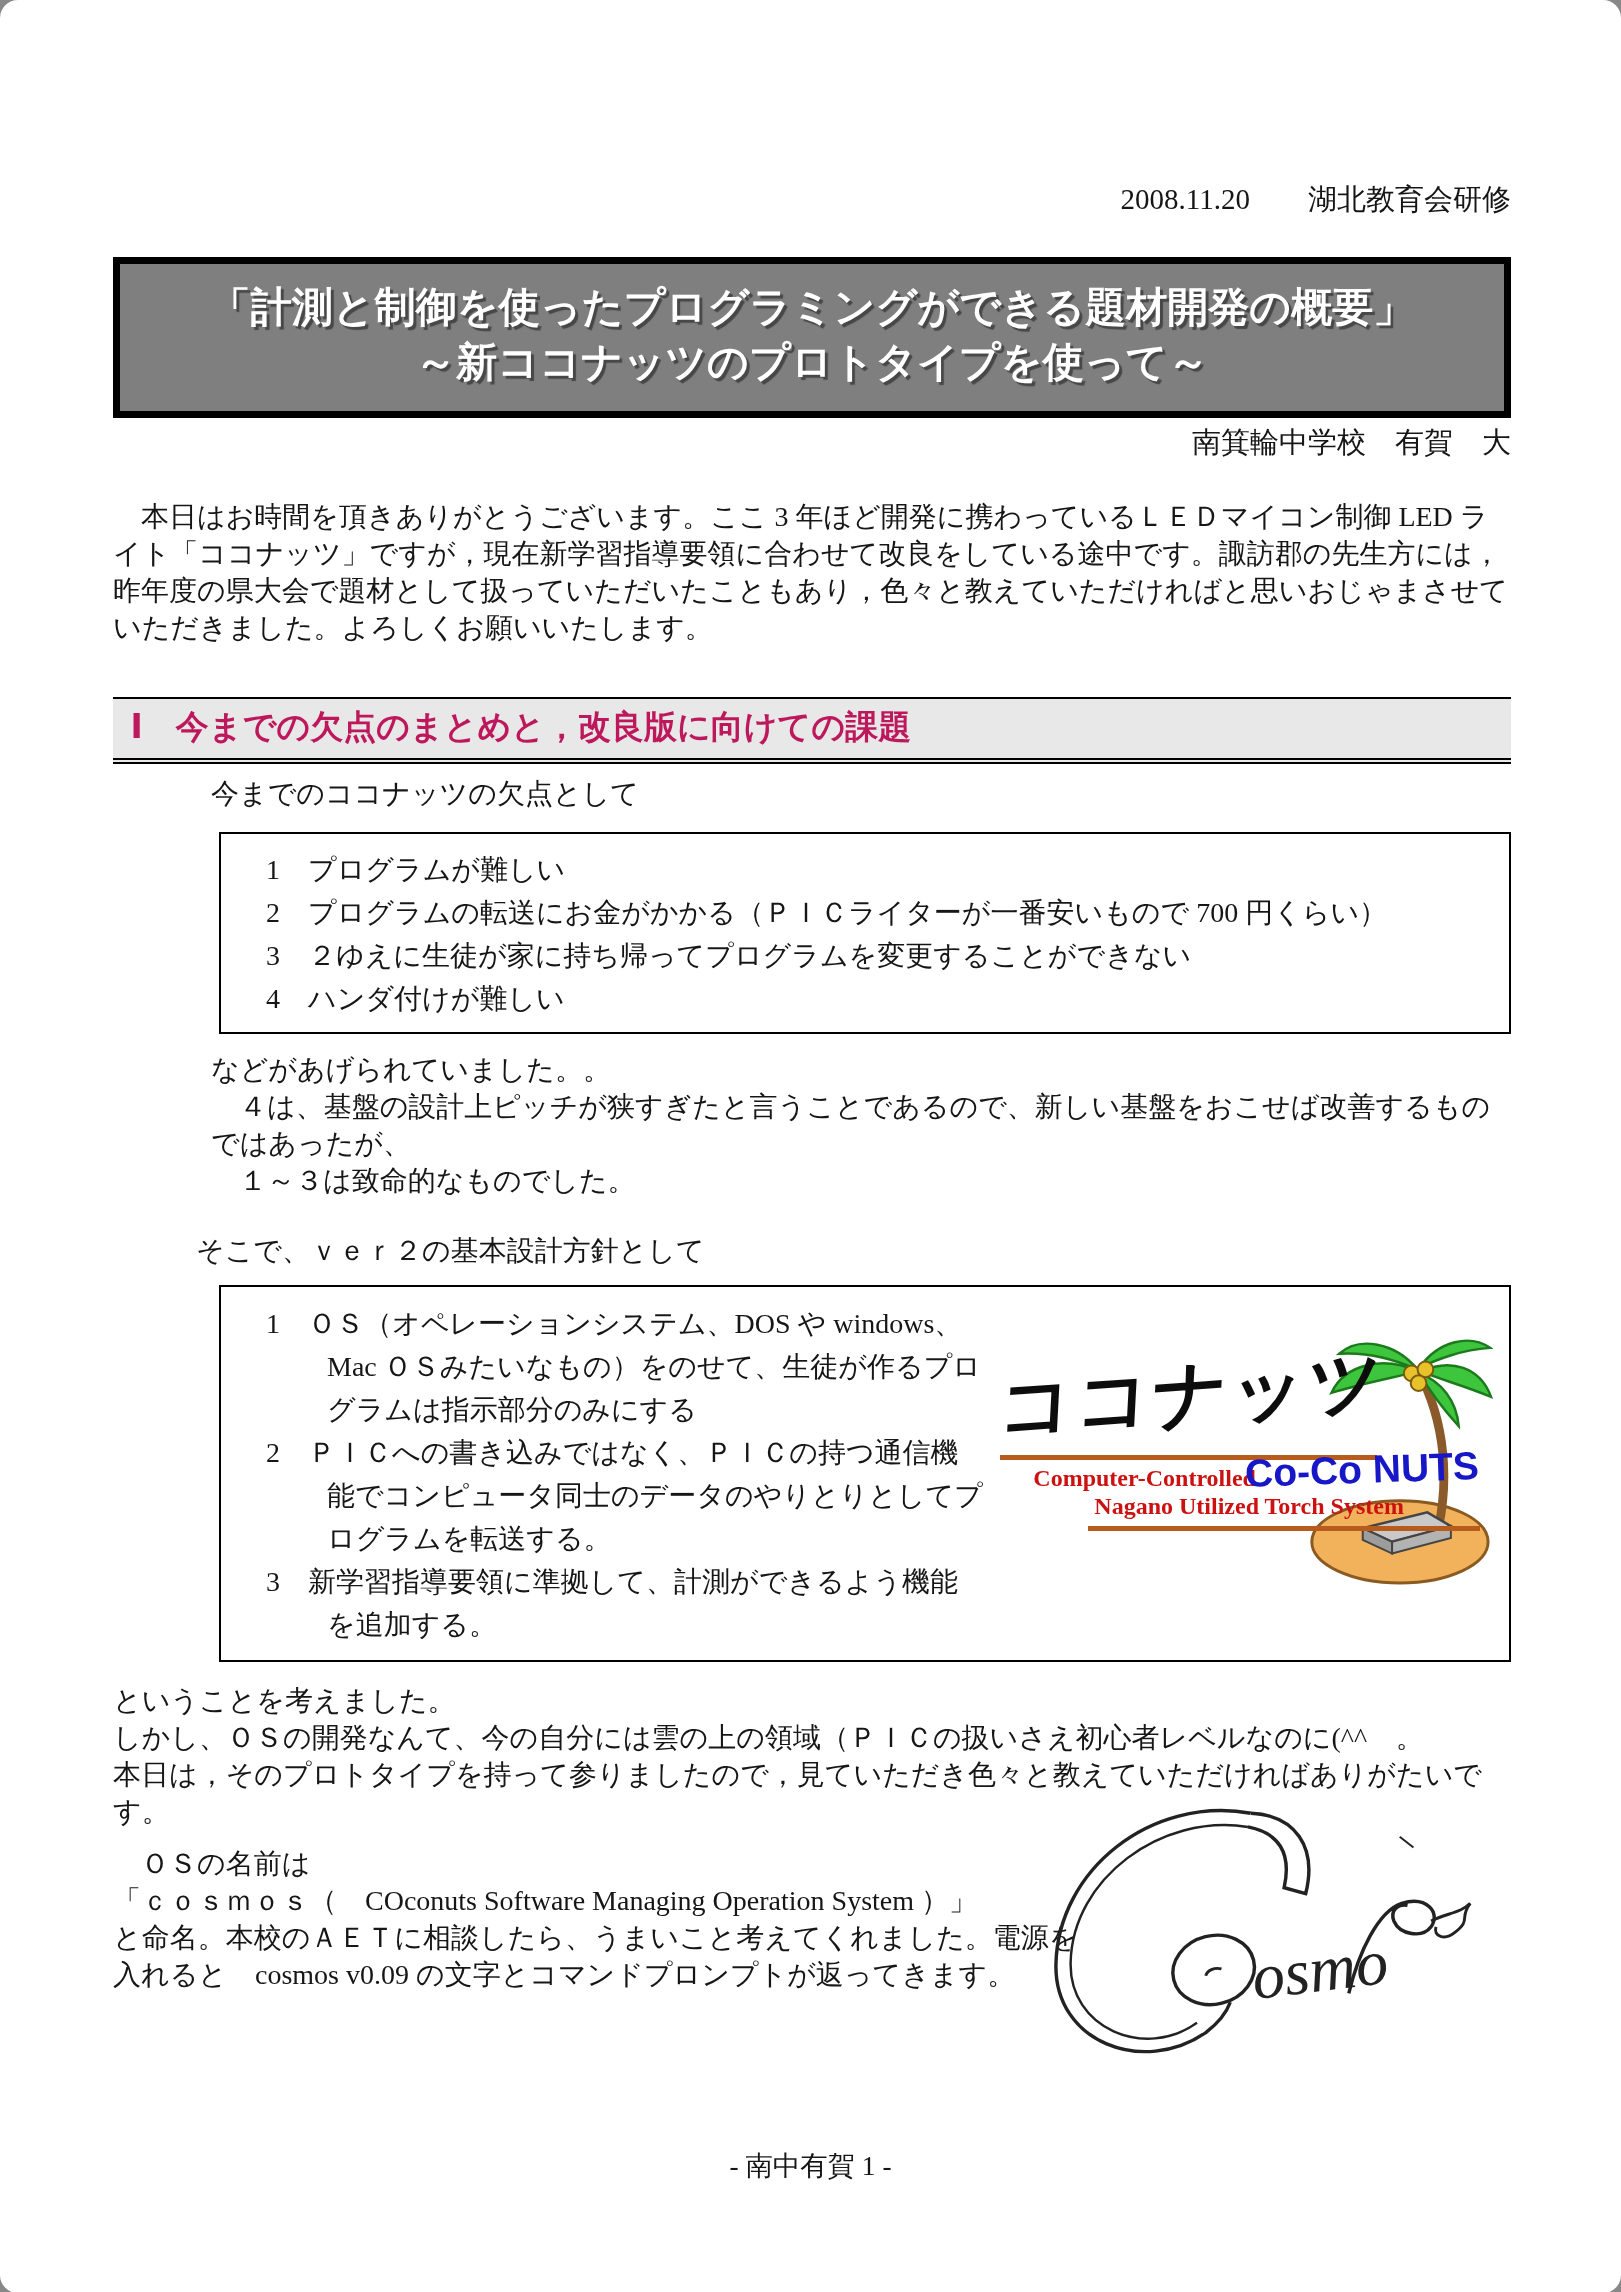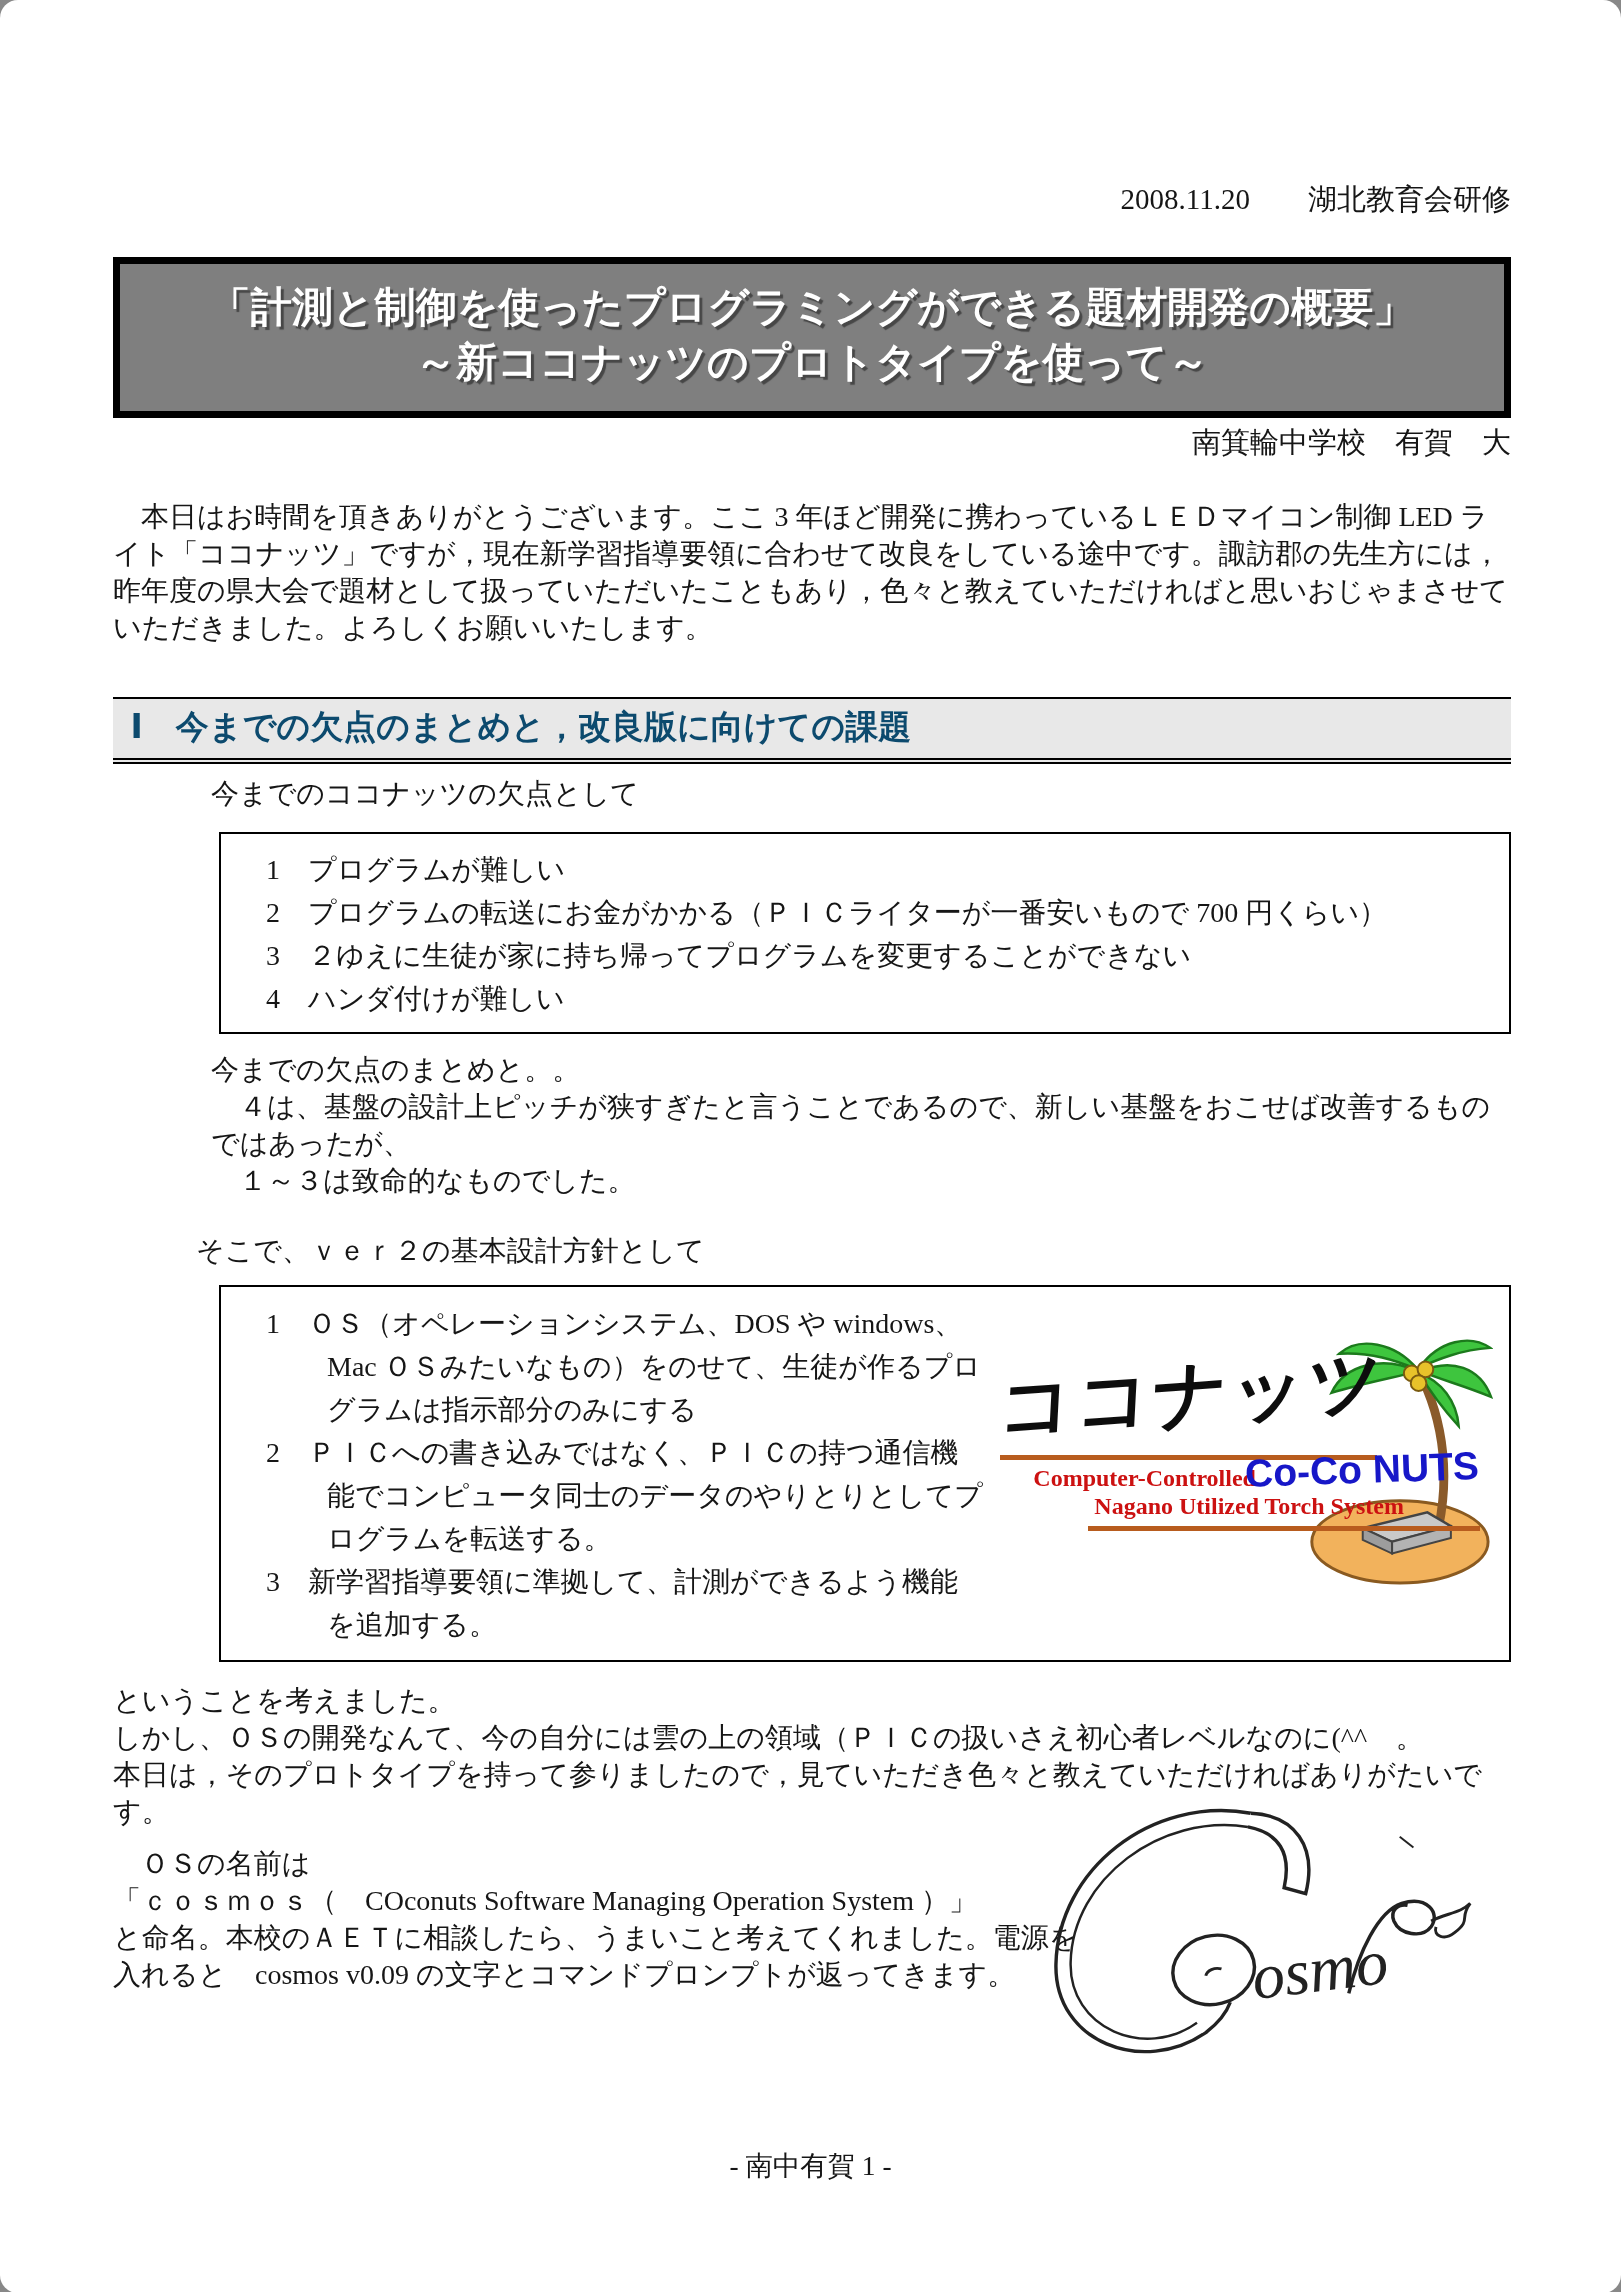--- a/index.html
+++ b/index.html
@@ -25,21 +25,21 @@
   }
   .author { margin-top:5.9px; text-align:right; font-size:29px; }
 
   .intro { margin-top:37px; }
 
   .sec-heading {
     margin-top:51px; background:#e8e8e8;
     border-top:2.9px solid #000; border-bottom:6.9px double #000;
     padding:5.9px 17.6px 9.8px;
     font-family:"Liberation Sans","DejaVu Sans",sans-serif;
-    font-weight:bold; font-size:33px; line-height:43px; color:#0c4a6e;
+    font-weight:bold; font-size:33px; line-height:43px; color:#be185d;
   }
   .lead { margin-top:11.8px; padding-left:98px; }
 
   .box { border:2px solid #000; margin-left:106px; }
   .defect-box { margin-top:19.6px; padding:13.7px 19.6px 11.8px 45px; }
   .defect-box .item { line-height:43px; }
 
   .after-box { margin-top:17.6px; padding-left:98px; }
   .lead2 { margin-top:33px; padding-left:83px; }
 
@@ -96,21 +96,21 @@
     <div class="lead">今までのココナッツの欠点として</div>
 
     <div class="box defect-box">
       <div class="item pre">1　プログラムが難しい</div>
       <div class="item pre">2　プログラムの転送にお金がかかる（ＰＩＣライターが一番安いもので 700 円くらい）</div>
       <div class="item pre">3　２ゆえに生徒が家に持ち帰ってプログラムを変更することができない</div>
       <div class="item pre">4　ハンダ付けが難しい</div>
     </div>
 
     <div class="after-box">
-      <div class="pre">今までの欠点のまとめと。。</div>
+      <div class="pre">などがあげられていました。。</div>
       <div class="pre">　４は、基盤の設計上ピッチが狭すぎたと言うことであるので、新しい基盤をおこせば改善するものではあったが、</div>
       <div class="pre">　１～３は致命的なものでした。</div>
     </div>
 
     <div class="lead2">そこで、ｖｅｒ２の基本設計方針として</div>
 
     <div class="box policy-box">
       <div class="logo">
         <svg class="logo-palm" width="191" height="250" viewBox="0 0 195 255">
           <ellipse cx="100" cy="210" rx="90" ry="42" fill="#f2b25c" stroke="#8a5a20" stroke-width="3"></ellipse>

